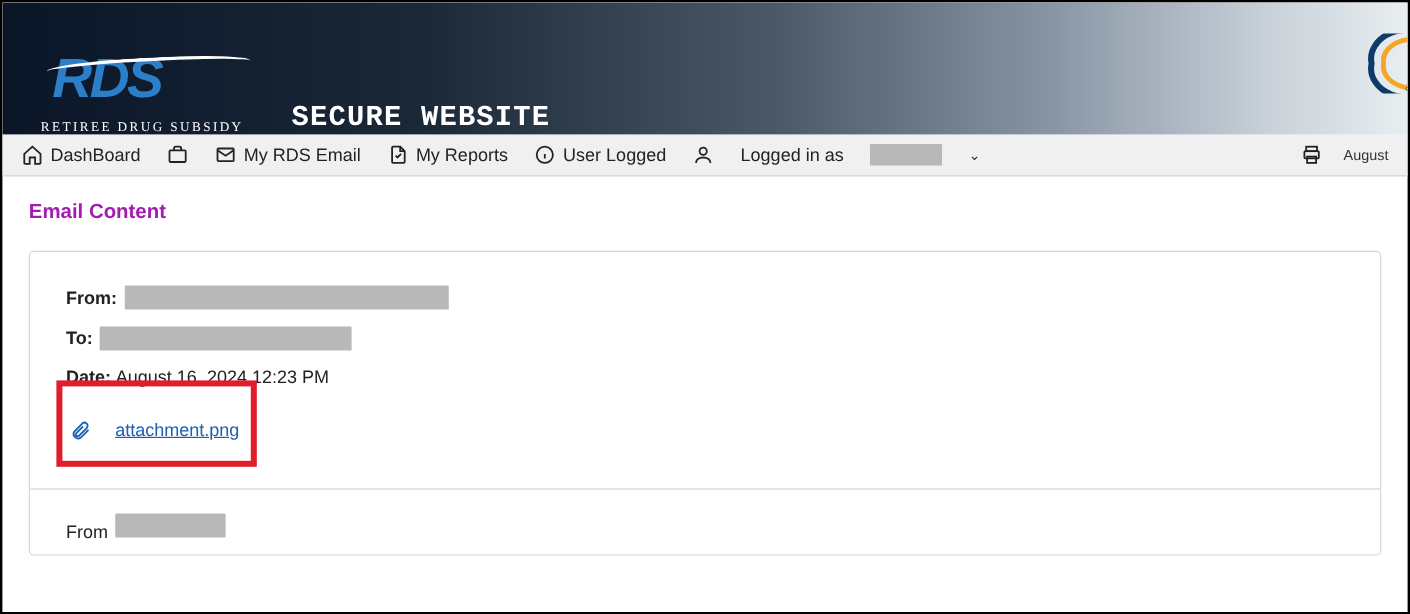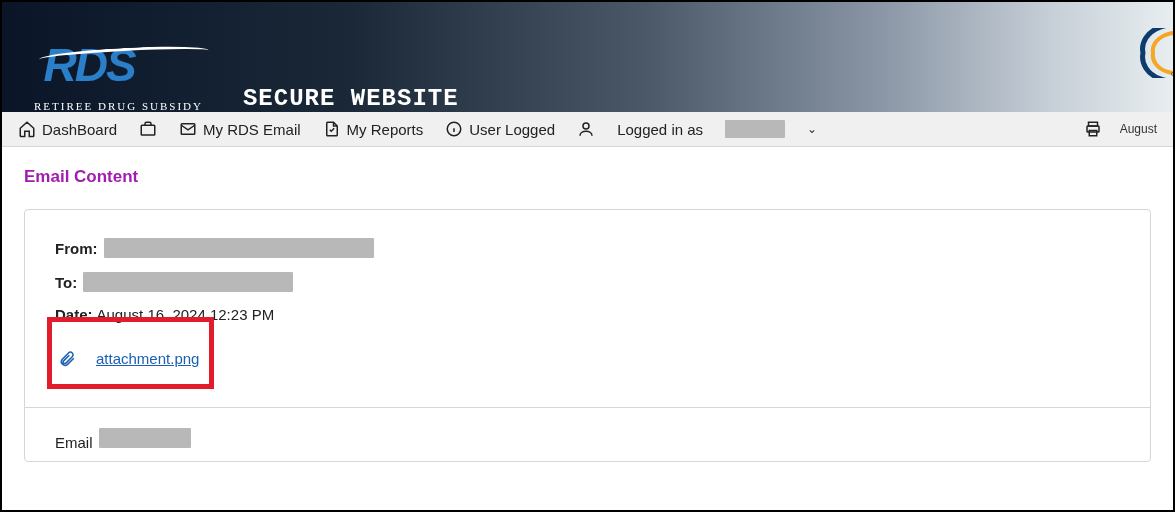--- a/index.html
+++ b/index.html
@@ -292,17 +292,17 @@
               <path d="M21 11l-8.5 8.5a5 5 0 0 1-7-7L14 4a3.5 3.5 0 0 1 5 5l-8.5 8.5a2 2 0 0 1-3-3L15 7"></path>
             </svg>
         </span>
         <a class="attachment-link">attachment.png</a>
       </div>
     </div>
 
     <hr class="divider">
 
     <div class="body-text">
-      <span>Email</span>
+      <span>From</span>
       <span class="redacted dear"></span>
     </div>
   </div>
 </div>
 
 </body></html>

